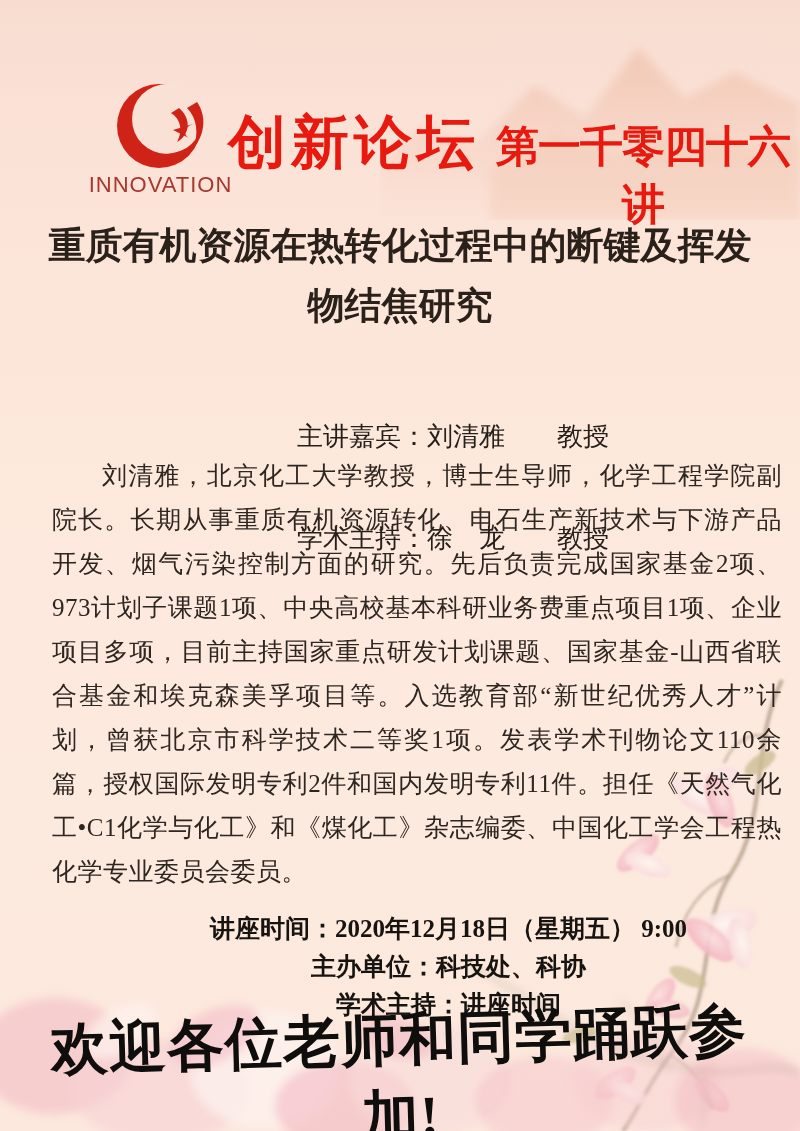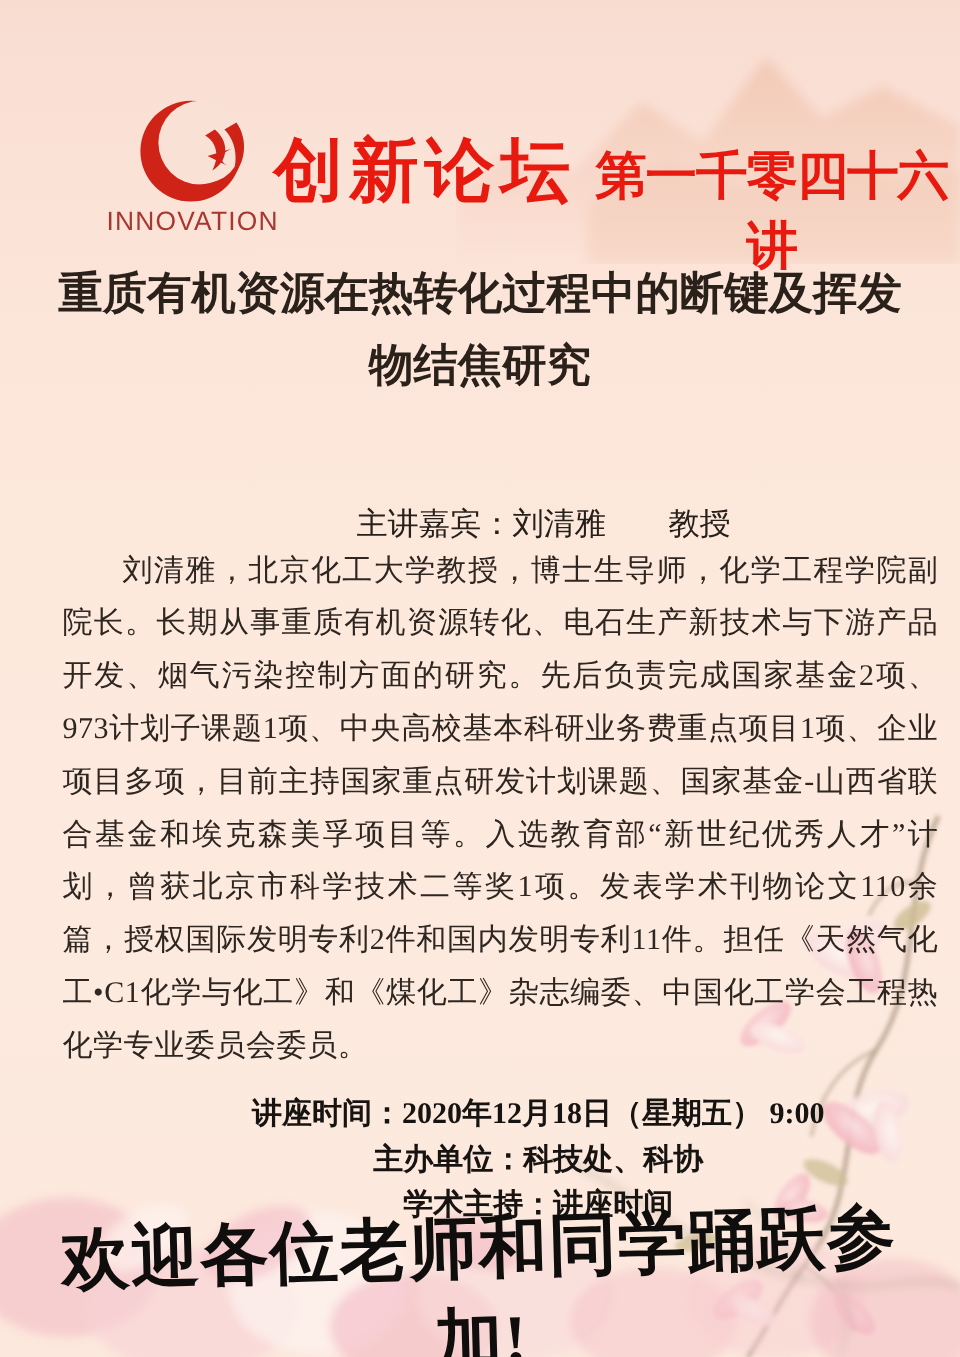--- a/index.html
+++ b/index.html
@@ -186,20 +186,21 @@
     <div class="layer lecture-no">第一千零四十六讲</div>
   </header>
 
   <h2 class="layer talk-title">
     <span style="display:block">重质有机资源在热转化过程中的断键及挥发</span>
     <span style="display:block">物结焦研究</span>
   </h2>
 
   <section class="layer speakers">
     <div>主讲嘉宾：刘清雅　　教授</div>
+    <div>学术主持：徐　龙　　教授</div>
   </section>
 
   <p class="layer bio">刘清雅，北京化工大学教授，博士生导师，化学工程学院副院长。长期从事重质有机资源转化、电石生产新技术与下游产品开发、烟气污染控制方面的研究。先后负责完成国家基金2项、973计划子课题1项、中央高校基本科研业务费重点项目1项、企业项目多项，目前主持国家重点研发计划课题、国家基金-山西省联合基金和埃克森美孚项目等。入选教育部“新世纪优秀人才”计划，曾获北京市科学技术二等奖1项。发表学术刊物论文110余篇，授权国际发明专利2件和国内发明专利11件。担任《天然气化工•C1化学与化工》和《煤化工》杂志编委、中国化工学会工程热化学专业委员会委员。</p>
 
   <section class="layer details">
     <div class="detail-row">
       <span>讲座时间：</span><span>2020年12月18日（星期五） 9:00</span>
     </div>
     <div class="detail-row">
       <span>主办单位：</span><span>科技处、科协</span>

